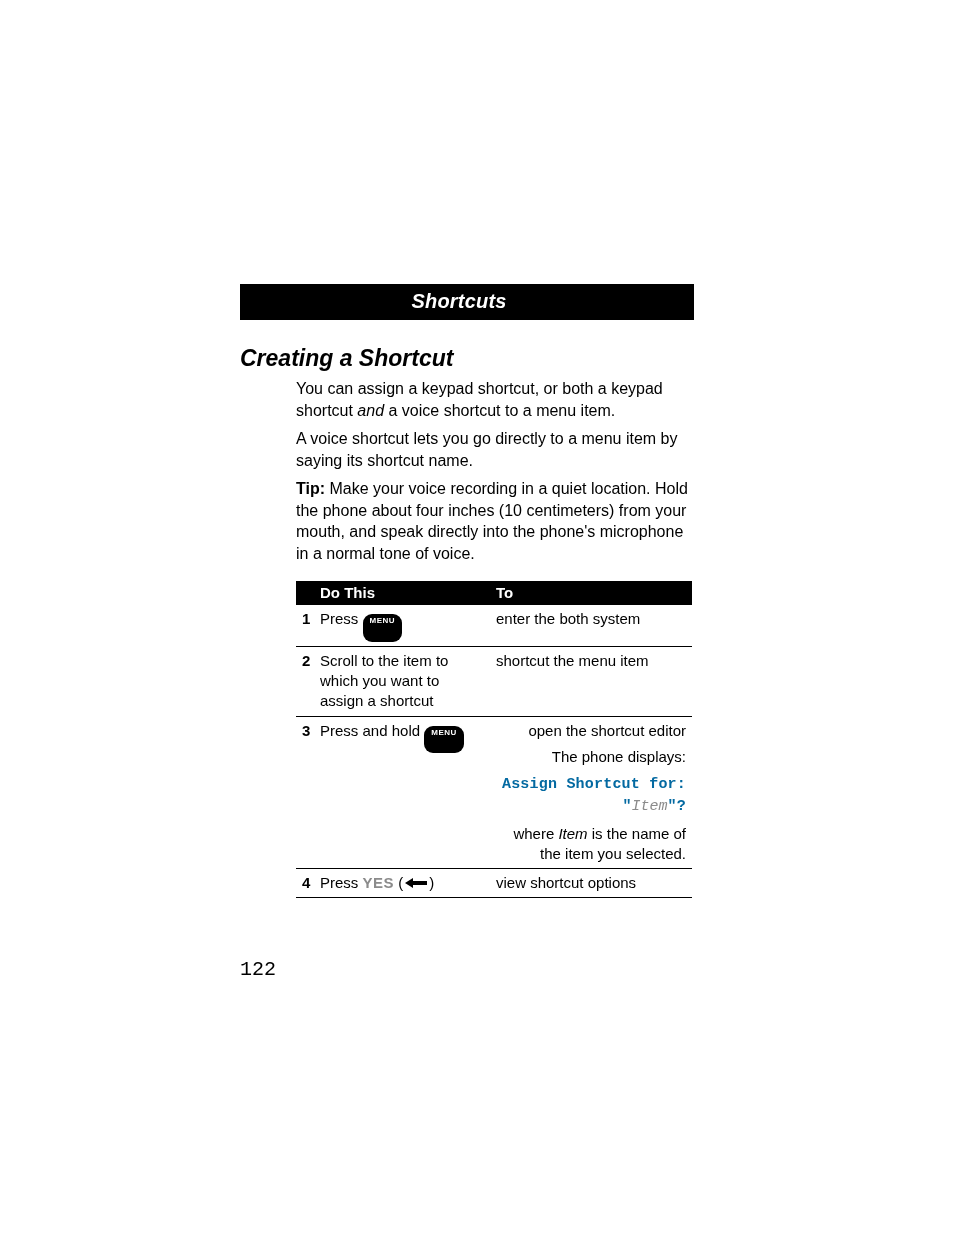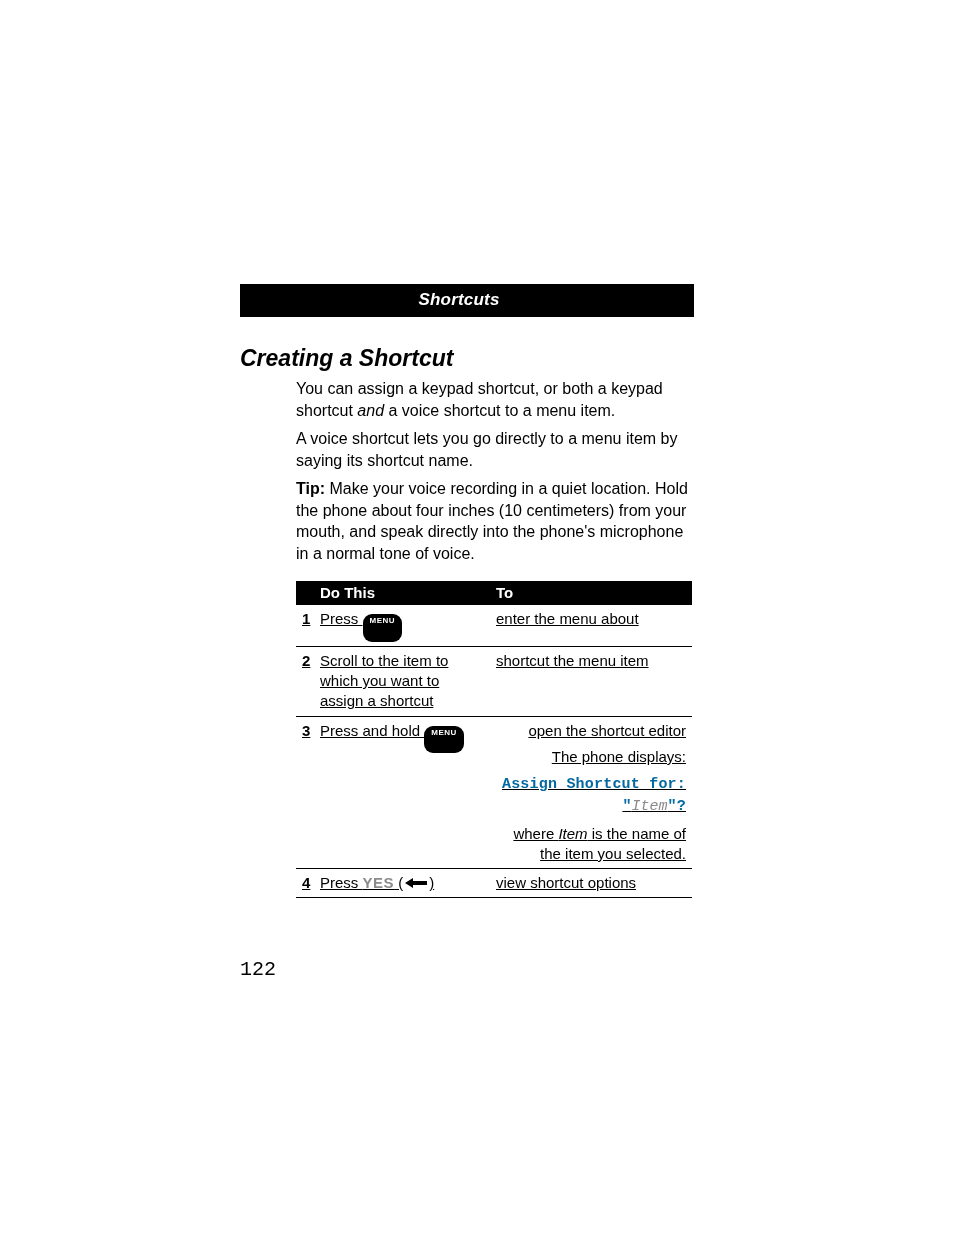--- a/index.html
+++ b/index.html
@@ -6,21 +6,21 @@
   html, body { width: 954px; height: 1235px; background: #fff; font-family: "Helvetica Neue", Helvetica, Arial, sans-serif; color: #000; }
   .page { position: relative; width: 954px; height: 1235px; }
   .header-bar {
     position: absolute;
     left: 240px; right: 260px; top: 284px;
     background: #000;
     color: #fff;
     text-align: center;
     font-style: italic;
     font-weight: 700;
-    font-size: 17px;
+    font-size: 20px;
     padding: 6px 16px 7px 0;
     letter-spacing: 0.2px;
   }
   .section-title {
     position: absolute;
     left: 240px; top: 345px;
     font-style: italic;
     font-weight: 800;
     font-size: 23px;
     font-family: "Helvetica Neue", Helvetica, Arial, sans-serif;
@@ -36,21 +36,20 @@
   .p3 { top: 478px; }
   .italic { font-style: italic; }
   .bold { font-weight: 700; text-align: center; }
 
   .table {
     position: absolute;
     left: 296px; right: 262px; top: 581px;
     border-collapse: collapse;
     width: 396px;
     font-size: 15px;
-    text-decoration: underline;
   }
   .table thead th {
     background: #000;
     color: #fff;
     text-align: left;
     font-weight: 700;
     padding: 3px 6px 4px 6px;
     font-size: 15px;
   }
   .table thead th.num { width: 24px; }
@@ -144,21 +143,21 @@
         <th class="dothis">Do This</th>
         <th class="to">To</th>
       </tr>
     </thead>
     <tbody>
       <tr>
         <td class="num">1</td>
         <td class="dothis">
           <span>Press </span><span class="menu-key">MENU</span>
         </td>
-        <td class="to">enter the menu about</td>
+        <td class="to">enter the both system</td>
       </tr>
       <tr>
         <td class="num">2</td>
         <td class="dothis">Scroll to the item to which you want to assign a shortcut</td>
         <td class="to">shortcut the menu item</td>
       </tr>
       <tr class="row3">
         <td class="num">3</td>
         <td class="dothis">
           <span>Press and hold </span><span class="menu-key">MENU</span>

